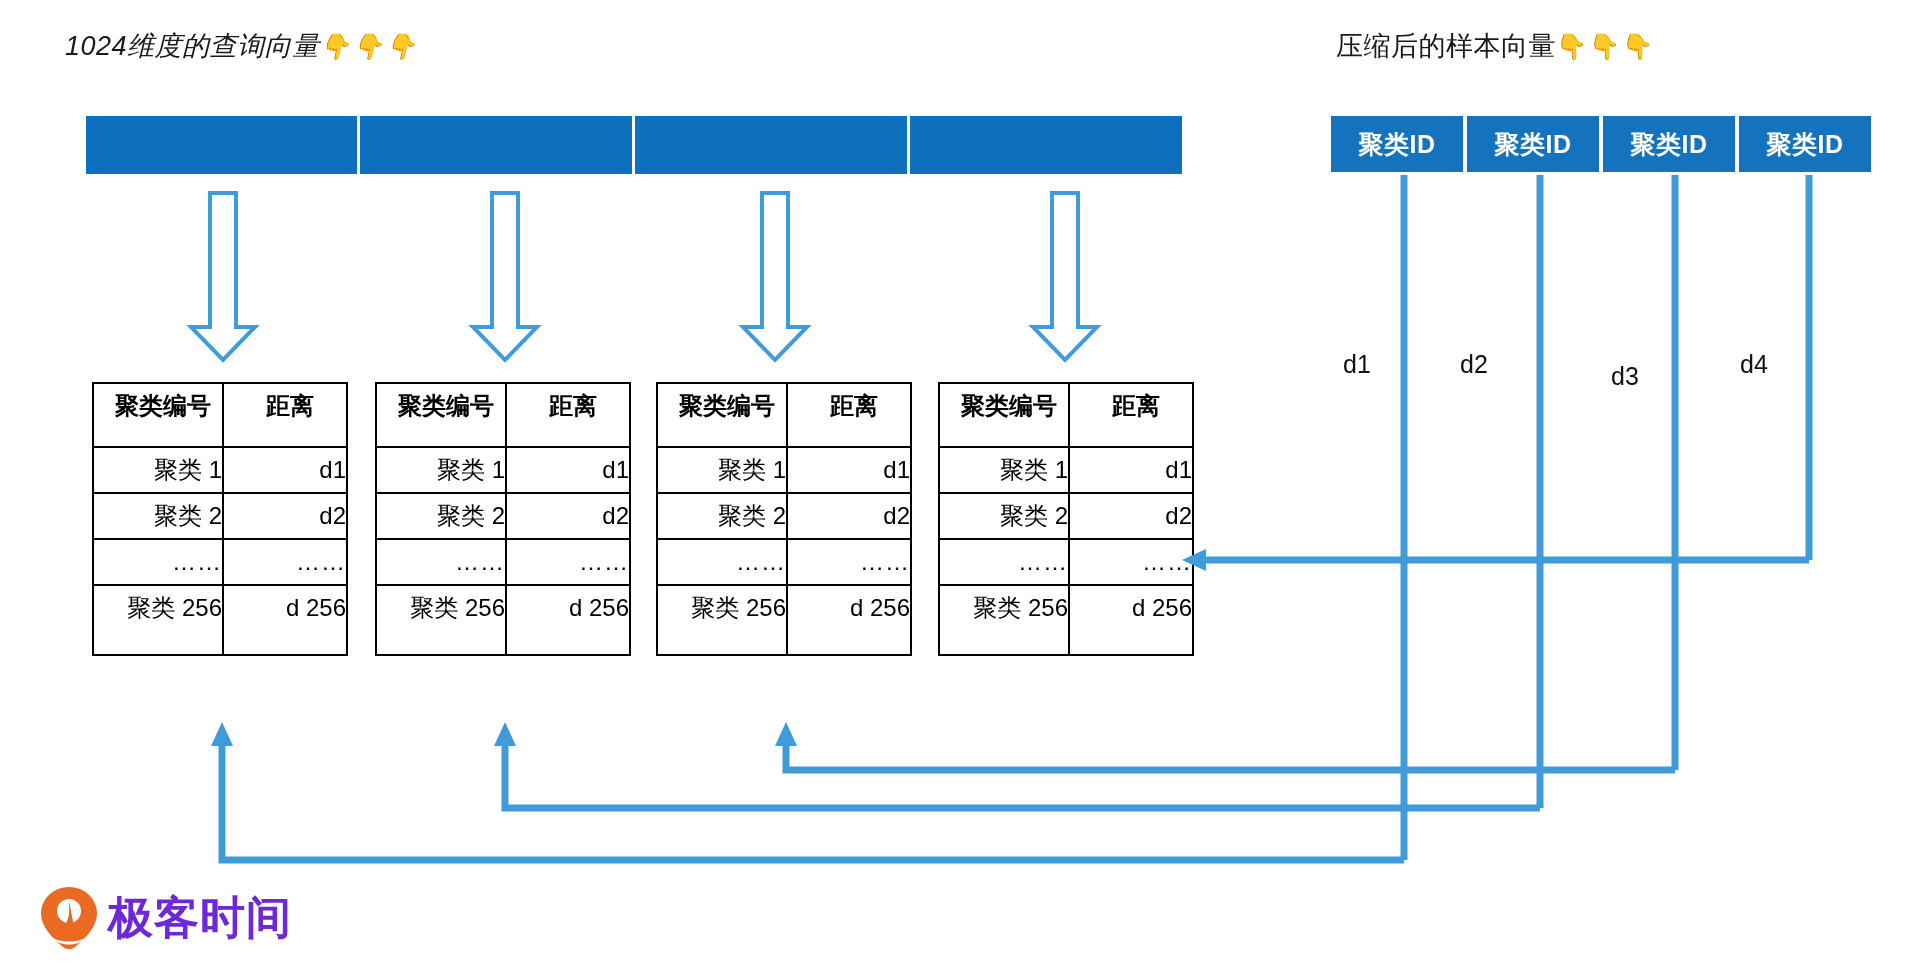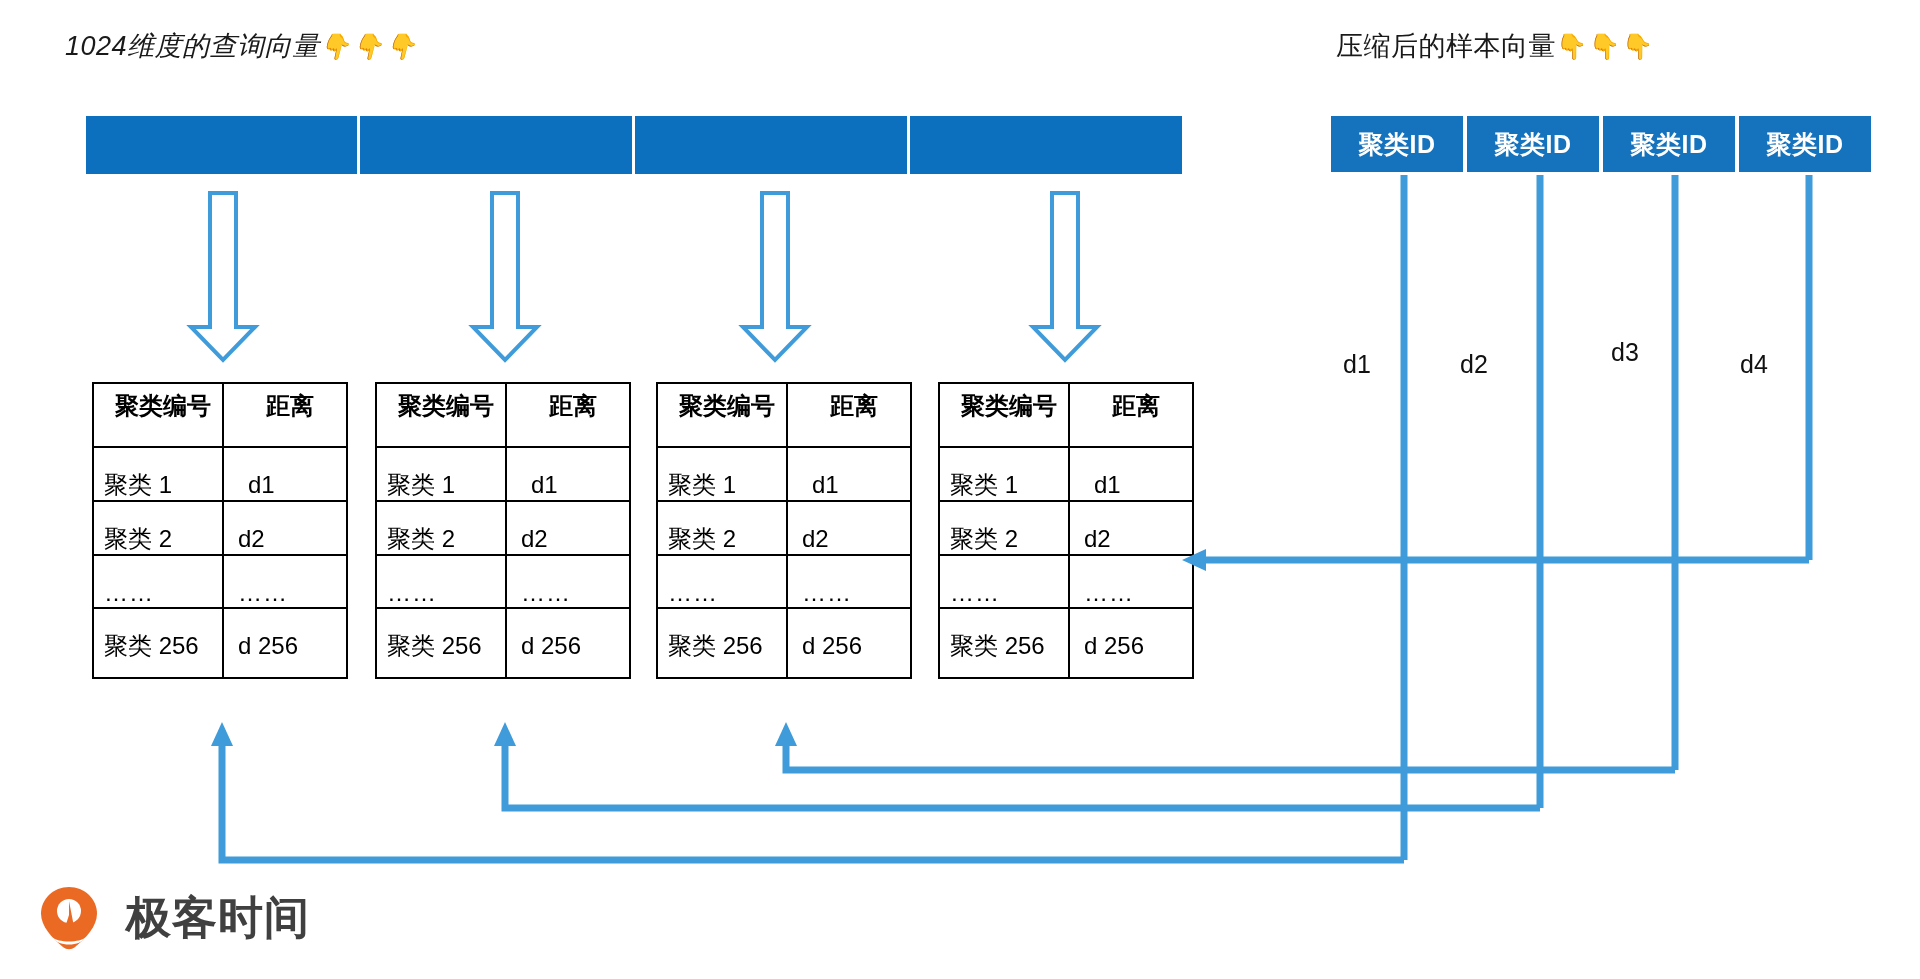--- a/index.html
+++ b/index.html
@@ -37,38 +37,38 @@
   .dtable{position:absolute;border-collapse:collapse;background:#fff;}
   .dtable td,.dtable th{
     border:2.2px solid #000000;padding:0;vertical-align:top;
     font-weight:normal;font-size:24px;color:#000;text-align:left;
   }
   .dtable .c-id{width:128px;}
   .dtable .c-dist{width:122px;border-radius:30px;}
   .dtable thead th{font-weight:bold;height:62px;line-height:1.18;}
   .dtable thead th span{display:block;padding:8px 0 0 10px;text-align:center;}
   .dtable tbody td{height:44px;}
-  .dtable tbody td span{display:block;padding:23px 0 0 10px;line-height:1.2;}
+  .dtable tbody td span{display:block;padding:8px 0 0 10px;line-height:1.2;text-align:right;}
   .dtable tbody td.dcell span{padding-left:14px;}
   .dtable tbody td.dcell.ind span{padding-left:24px;}
   .dtable tbody tr.tall td{height:68px;}
   .dots{letter-spacing:1px;}
 
   
   .annot{
     position:absolute;font-size:26px;line-height:1.32;white-space:nowrap;color:#1a1a1a;
   }
 
   
   .dlabel{position:absolute;font-size:25px;color:#111;}
 
   
   .logo{position:absolute;display:flex;align-items:center;}
   .logo-text{
-    font-size:45px;font-weight:bold;color:#404040;margin-left:26px;
+    font-size:45px;font-weight:bold;color:#6d28d9;margin-left:8px;
     letter-spacing:1px;font-family:Liberation Mono, monospace;
   }
 </style>
 </head>
 <body>
 
 <div id="canvas">
 
   <div class="caption" style="left:65px;top:33px;font-style:italic;">
     <span>1024维度的查询向量</span><span class="emo">👇👇👇</span>
@@ -96,21 +96,21 @@
       <span>聚类ID</span>
     </div>
     <div class="idcell last">
       <span>聚类ID</span>
     </div>
   </div>
 
 
   <div class="dlabel" style="left:1343px;top:350px;">d1</div>
   <div class="dlabel" style="left:1460px;top:350px;">d2</div>
-  <div class="dlabel" style="left:1611px;top:338px;">d3</div>
+  <div class="dlabel" style="left:1611px;top:362px;">d3</div>
   <div class="dlabel" style="left:1740px;top:350px;">d4</div>
 
   <table class="dtable" style="left:92px;top:382px;">
     <thead>
       <tr>
         <th class="c-id">
             <span>聚类编号</span>
           </th>
         <th class="c-dist">
             <span>距离</span>

